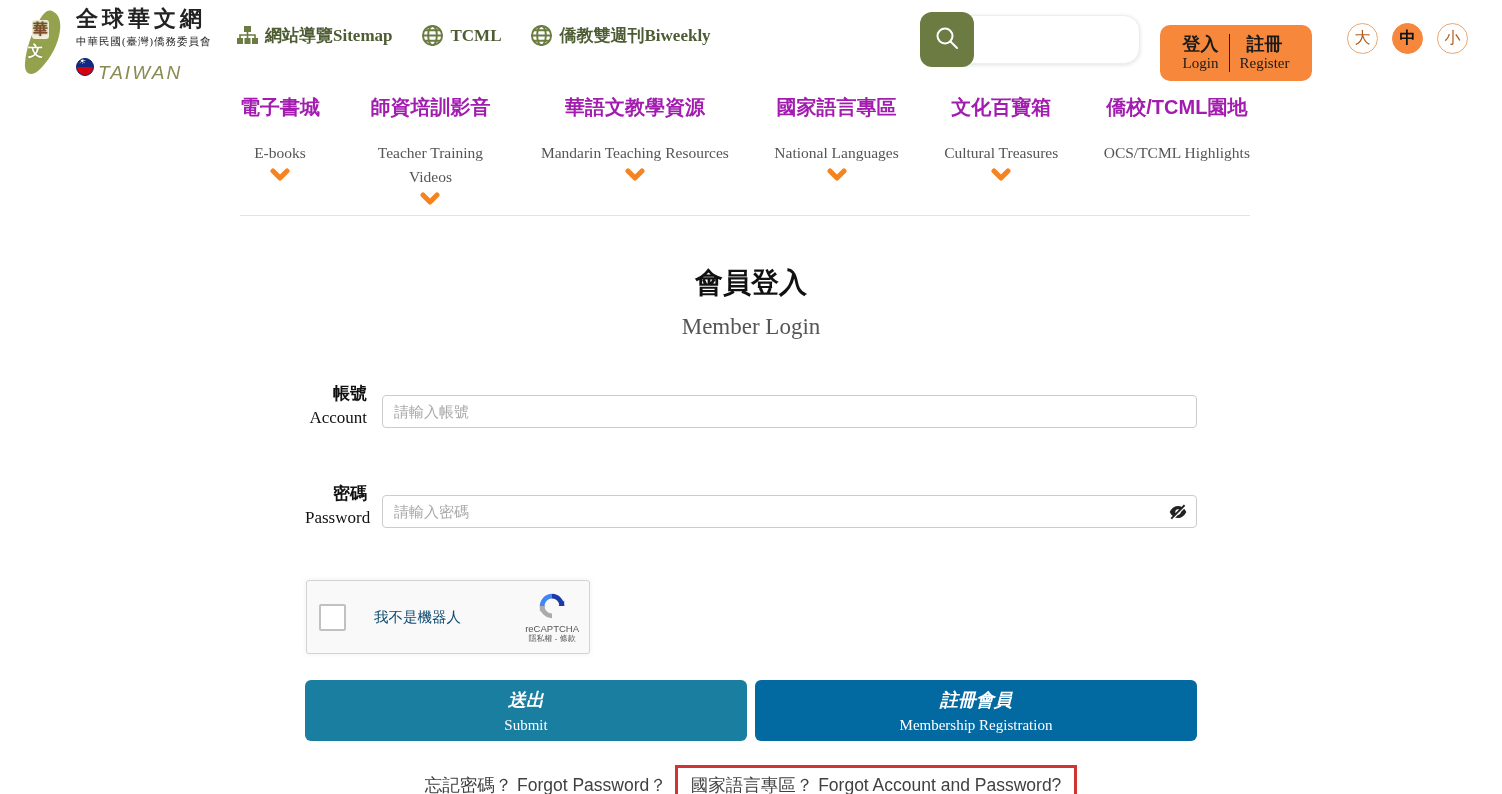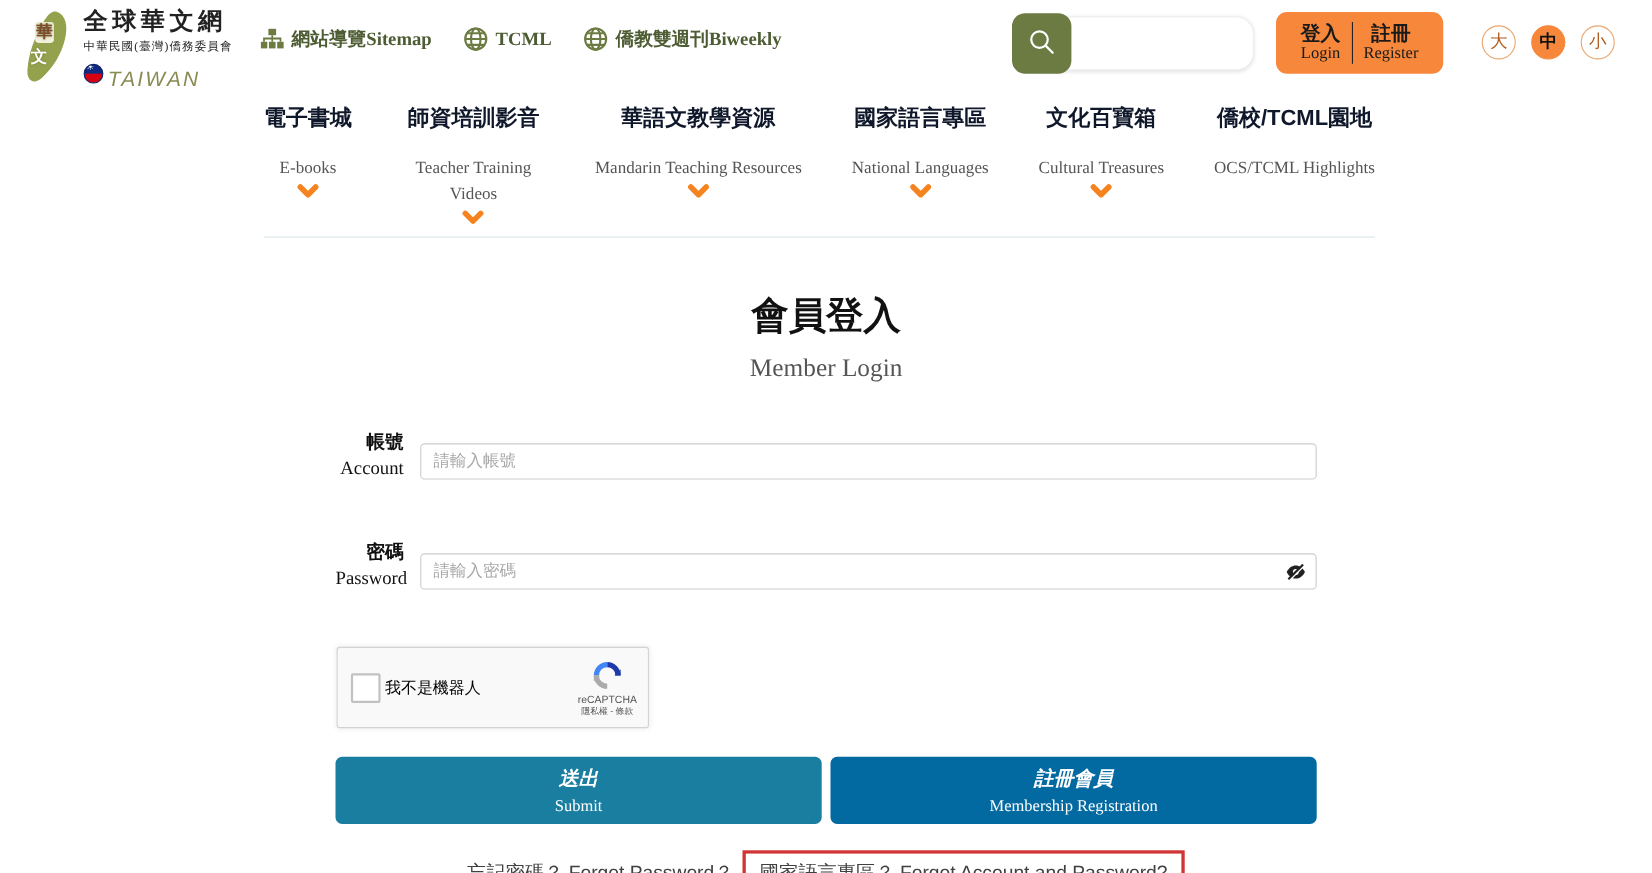--- a/index.html
+++ b/index.html
@@ -32,67 +32,67 @@
     font-size:17px; font-weight:bold; color:#4d5c33; font-family:"Liberation Serif",serif; }
   .util-item svg { display:block; }
 
   .search-wrap { position:absolute; left:920px; top:12px; width:222px; height:55px; }
   .search-input { position:absolute; left:12px; top:3px; width:208px; height:49px;
     border:1px solid #eee; border-radius:16px; box-shadow:0 1px 4px rgba(0,0,0,.12);
     padding:0 12px 0 52px; font-size:15px; outline:none; }
   .search-btn { position:absolute; left:0; top:0; width:54px; height:55px; background:#6b7b41;
     border:none; border-radius:12px; cursor:pointer; display:flex; align-items:center; justify-content:center; }
 
-  .auth-btn { position:absolute; left:1160px; top:11px; width:152px; height:56px;
+  .auth-btn { position:absolute; left:1160px; top:25px; width:152px; height:56px;
     background:#f6873b; border:none; border-radius:10px; cursor:pointer;
     display:flex; align-items:center; justify-content:center; color:#1a1a1a; }
   .auth-col { text-align:center; line-height:1.15; padding:0 10px; }
   .auth-zh { font-size:18px; font-weight:bold; font-family:"Liberation Sans",sans-serif; }
   .auth-en { font-size:15px; font-family:"Liberation Serif",serif; }
   .auth-div { width:1px; height:38px; background:#222; }
 
   .fontsize { position:absolute; left:1347px; top:23px; display:flex; gap:14px; }
   .fs-btn { width:31px; height:31px; border-radius:50%; background:#fff; border:1px solid #eaa76f;
     color:#b05c1e; font-size:16px; font-family:"Liberation Sans",sans-serif;
     display:flex; align-items:center; justify-content:center; cursor:pointer; }
   .fs-btn.active { background:#f6873b; border-color:#f6873b; color:#111; font-weight:bold; }
 
   
   .main-nav { width:1010px; margin:12px auto 0; margin-left:240px;
     display:flex; justify-content:space-between; border-bottom:1px solid #d9e7ec; padding-bottom:6px; }
   .nav-item { text-align:center; cursor:pointer; max-width:210px; }
-  .nav-zh { font-size:20px; font-weight:bold; color:#0f172a; font-family:"Liberation Sans",sans-serif; }
+  .nav-zh { font-size:20px; font-weight:bold; color:#a21caf; font-family:"Liberation Sans",sans-serif; }
   .nav-en { font-size:15.5px; color:#555; margin-top:20px; line-height:1.55;
     font-family:"Liberation Serif",serif; }
   .nav-chev { height:14px; margin-top:6px; display:flex; justify-content:center; align-items:flex-end;}
   .nav-chev.hidden svg { visibility:hidden; }
 
   
   .login-title { text-align:center; margin-top:48px; }
-  .login-title-zh { font-size:34px; font-weight:bold; color:#111; font-family:"Liberation Sans",sans-serif; }
+  .login-title-zh { font-size:28px; font-weight:bold; color:#111; font-family:"Liberation Sans",sans-serif; }
   .login-title-en { font-size:23px; color:#555; margin-top:12px; font-family:"Liberation Serif",serif; }
 
   .form { width:892px; margin:40px auto 0; }
   .form-row { display:flex; align-items:flex-end; margin-top:14px; }
   .form-row + .form-row { margin-top:52px; }
   .label-col { width:62px; text-align:right; margin-right:15px; padding-top:2px; }
   .label-zh { font-size:17px; font-weight:bold; color:#111; font-family:"Liberation Sans",sans-serif; }
   .label-en { font-size:17px; color:#111; margin-top:3px; font-family:"Liberation Serif",serif; }
   .input-col { flex:1; position:relative; }
   .text-input { width:100%; height:33px; border:1px solid #ccc; border-radius:4px;
     padding:0 34px 0 11px; font-size:15px; color:#333; outline:none; }
   .text-input::placeholder { color:#a9a9a9; }
   .eye-toggle { position:absolute; right:9px; top:7px; width:20px; height:20px; cursor:pointer;
     background:none; border:none; padding:0; }
 
   .captcha { width:284px; height:74px; margin-top:52px; margin-left:1px;
     background:#f9f9f9; border:1px solid #d3d3d3; border-radius:3px;
     box-shadow:0 0 4px 1px rgba(0,0,0,.05); display:flex; align-items:center; padding:0 10px 0 12px; }
   .captcha-box { width:27px; height:27px; background:#fff; border:2px solid #c1c1c1; border-radius:2px; cursor:pointer; }
-  .captcha-label { font-size:14.5px; color:#000000; margin-left:4px; flex:1;
+  .captcha-label { font-size:14.5px; color:#0c4a6e; margin-left:28px; flex:1;
     font-family:Liberation Mono, monospace; }
   .captcha-brand { text-align:center; line-height:1.2; }
   .captcha-brand svg { display:block; margin:0 auto; }
   .captcha-name { font-size:9.5px; color:#555; font-family:"Liberation Sans",sans-serif; margin-top:2px;}
   .captcha-terms { font-size:8px; color:#555; font-family:"Liberation Sans",sans-serif; }
 
   .btn-row { display:flex; gap:8px; margin-top:26px; }
   .big-btn { flex:1; height:61px; border:none; border-radius:6px; cursor:pointer;
     color:#fff; text-align:center; }
   .btn-submit { background:#1a7ea1; }

